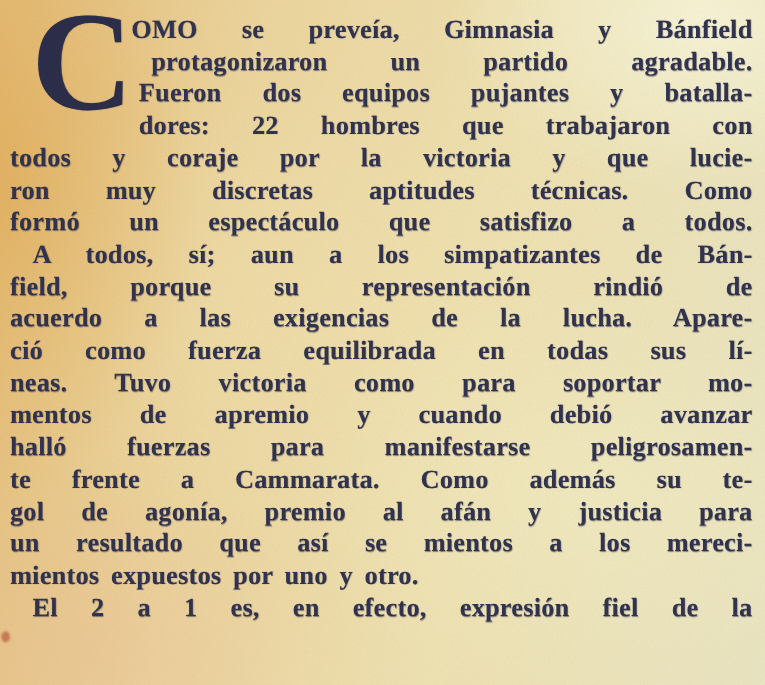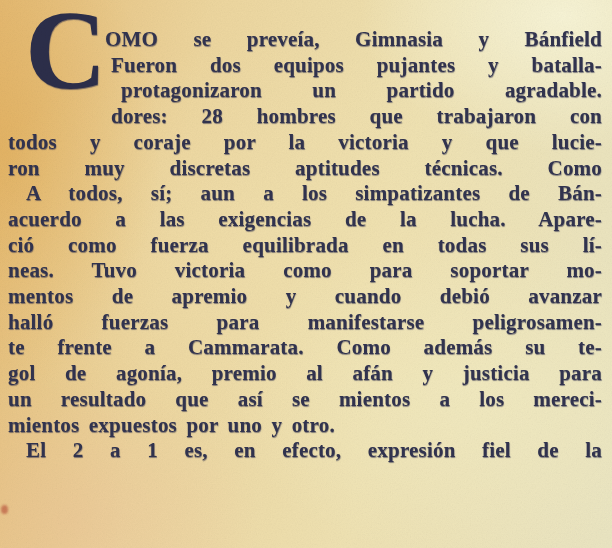--- a/index.html
+++ b/index.html
@@ -53,21 +53,21 @@
   .dropcap {
     position: absolute;
     left: 25px;
     top: -7px;
     font-size: 113px;
     line-height: 1;
     font-weight: 700;
     color: #2c2e4a;
   }
 
-  .beside-cap { margin-left: 88px; margin-top: 16px; }
+  .beside-cap { margin-left: 88px; }
 
   .line {
     text-align: justify;
     text-align-last: justify;
     white-space: nowrap;
   }
   .ind-a { padding-left: 9px;  }  
   .ind-b { padding-left: 25px; }  
   .ind-c { padding-left: 15px; }  
   .par-indent { padding-left: 18px; } 
@@ -90,28 +90,30 @@
 <body>
 
 <div class="clipping">
 
   <div class="text-layer">
 
     <div class="dropcap">C</div>
 
     <div class="beside-cap">
       <div class="line ind-a">OMO se preveía, Gimnasia y Bánfield</div>
+      <div class="line ind-b">protagonizaron un partido agradable.</div>
       <div class="line ind-c">Fueron dos equipos pujantes y batalla-</div>
-      <div class="line ind-b">protagonizaron un partido agradable.</div>
-      <div class="line ind-c">dores: 28 hombres que trabajaron con</div>
+      <div class="line ind-c">dores: 22 hombres que trabajaron con</div>
     </div>
 
     <div class="line">todos y coraje por la victoria y que lucie-</div>
     <div class="line">ron muy discretas aptitudes técnicas. Como</div>
+    <div class="line">formó un espectáculo que satisfizo a todos.</div>
     <div class="line par-indent">A todos, sí; aun a los simpatizantes de Bán-</div>
+    <div class="line">field, porque su representación rindió de</div>
     <div class="line">acuerdo a las exigencias de la lucha. Apare-</div>
     <div class="line">ció como fuerza equilibrada en todas sus lí-</div>
     <div class="line">neas. Tuvo victoria como para soportar mo-</div>
     <div class="line">mentos de apremio y cuando debió avanzar</div>
     <div class="line">halló fuerzas para manifestarse peligrosamen-</div>
     <div class="line">te frente a Cammarata. Como además su te-</div>
     <div class="line">gol de agonía, premio al afán y justicia para</div>
     <div class="line">un resultado que así se mientos a los mereci-</div>
     <div class="line no-just">mientos expuestos por uno y otro.</div>
     <div class="line par-indent">El 2 a 1 es, en efecto, expresión fiel de la</div>

